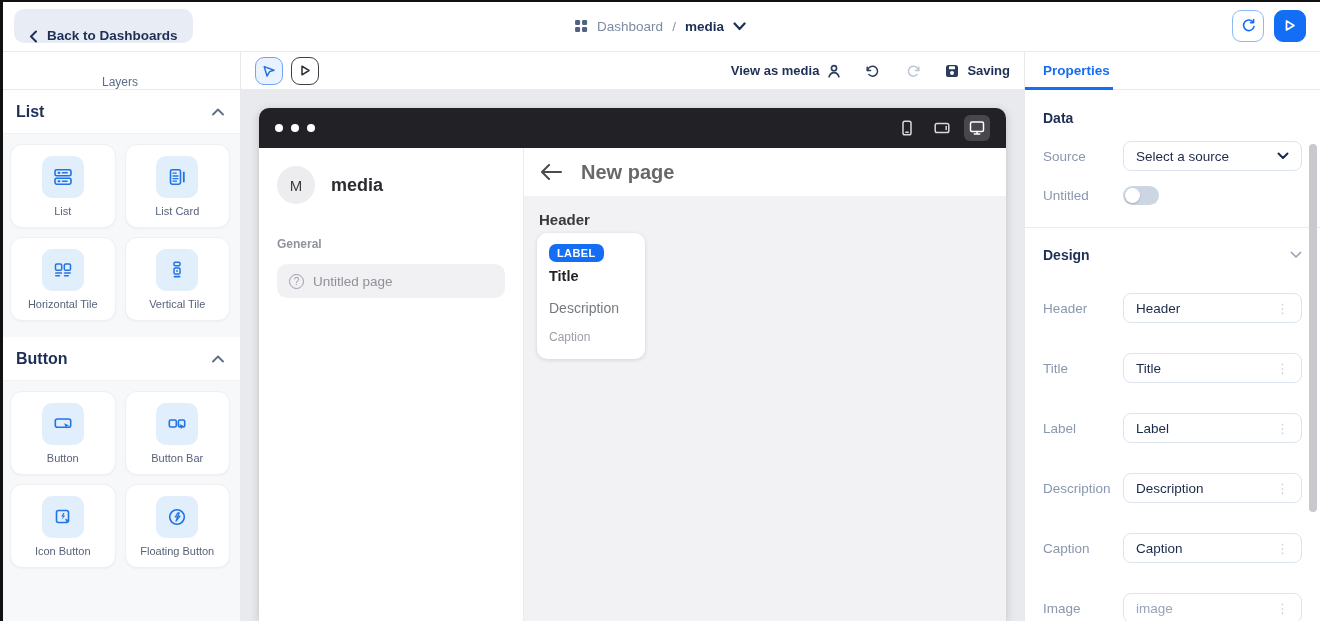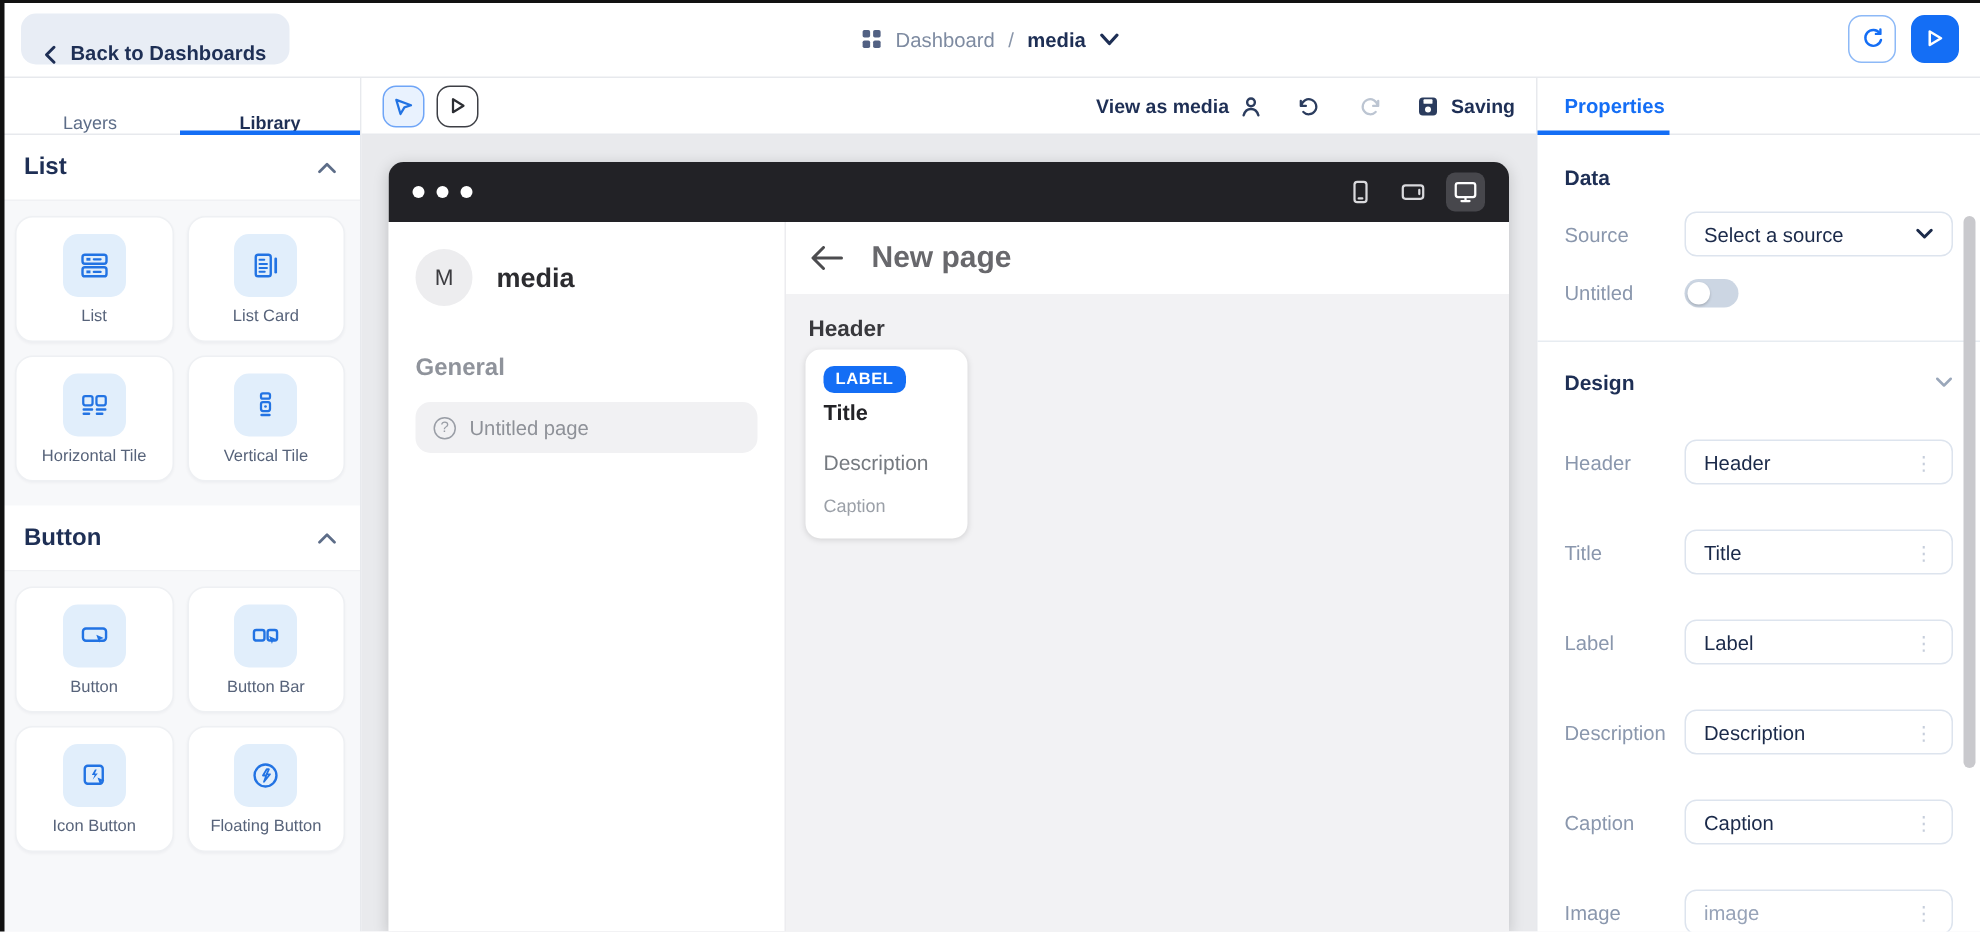--- a/index.html
+++ b/index.html
@@ -72,21 +72,21 @@
   .device-icons { margin-left:auto; display:flex; align-items:center; gap:9px; color:#d9d9dc; }
   .dev-ic { width:26px; height:26px; border-radius:6px; display:flex; align-items:center; justify-content:center; cursor:pointer; }
   .dev-ic.active { background:#47474c; color:#fff; }
 
   .app { flex:1; display:flex; min-height:0; background:#fff; }
   .app-nav { width:265px; flex:0 0 265px; background:#fff; border-right:1px solid #ececef; padding:18px; }
   .app-head { display:flex; align-items:center; gap:16px; }
   .avatar { width:38px; height:38px; border-radius:50%; background:#ededef; display:flex;
     align-items:center; justify-content:center; font-size:15px; color:#3c3c40; }
   .app-name { font-size:18px; font-weight:600; color:#2c2c30; }
-  .nav-section { margin-top:33px; font-size:16px; font-weight:600; color:#8f939b; }
+  .nav-section { margin-top:33px; font-size:12px; font-weight:600; color:#8f939b; }
   .nav-item { margin-top:13px; height:34px; background:#f1f1f3; border-radius:10px; display:flex;
     align-items:center; gap:9px; padding:0 12px; cursor:pointer; }
   .q-circle { width:15px; height:15px; border:1.4px solid #9a9ea6; border-radius:50%; color:#9a9ea6;
     font-size:10px; display:flex; align-items:center; justify-content:center; }
   .nav-item-label { font-size:13.5px; color:#8e9198; }
 
   .app-content { flex:1; display:flex; flex-direction:column; background:#f2f2f4; min-width:0; }
   .page-header { height:48px; flex:0 0 48px; background:#fff; display:flex; align-items:center; gap:19px; padding:0 16px; }
   .back-arrow { color:#4c4c4f; cursor:pointer; }
   .page-title { font-size:20px; font-weight:700; color:#68686c; }
@@ -166,23 +166,20 @@
   </div>
 </div>
 
 <div class="main">
 
   <div class="sidebar">
     <div class="side-tabs">
       <div class="side-tab">
           <span>Layers</span>
         </div>
-      <div class="side-tab active">
-          <span>Library</span>
-        </div>
     </div>
 
     <div class="section-header">
       <span class="section-title">List</span>
       <svg class="chev-gray" width="12" height="8" viewBox="0 0 12 8">
           <path d="M1 6.5 6 1.5l5 5" fill="none" stroke="currentColor" stroke-width="1.8" stroke-linecap="round" stroke-linejoin="round"></path>
         </svg>
     </div>
     <div class="cards">
       <div class="card">

